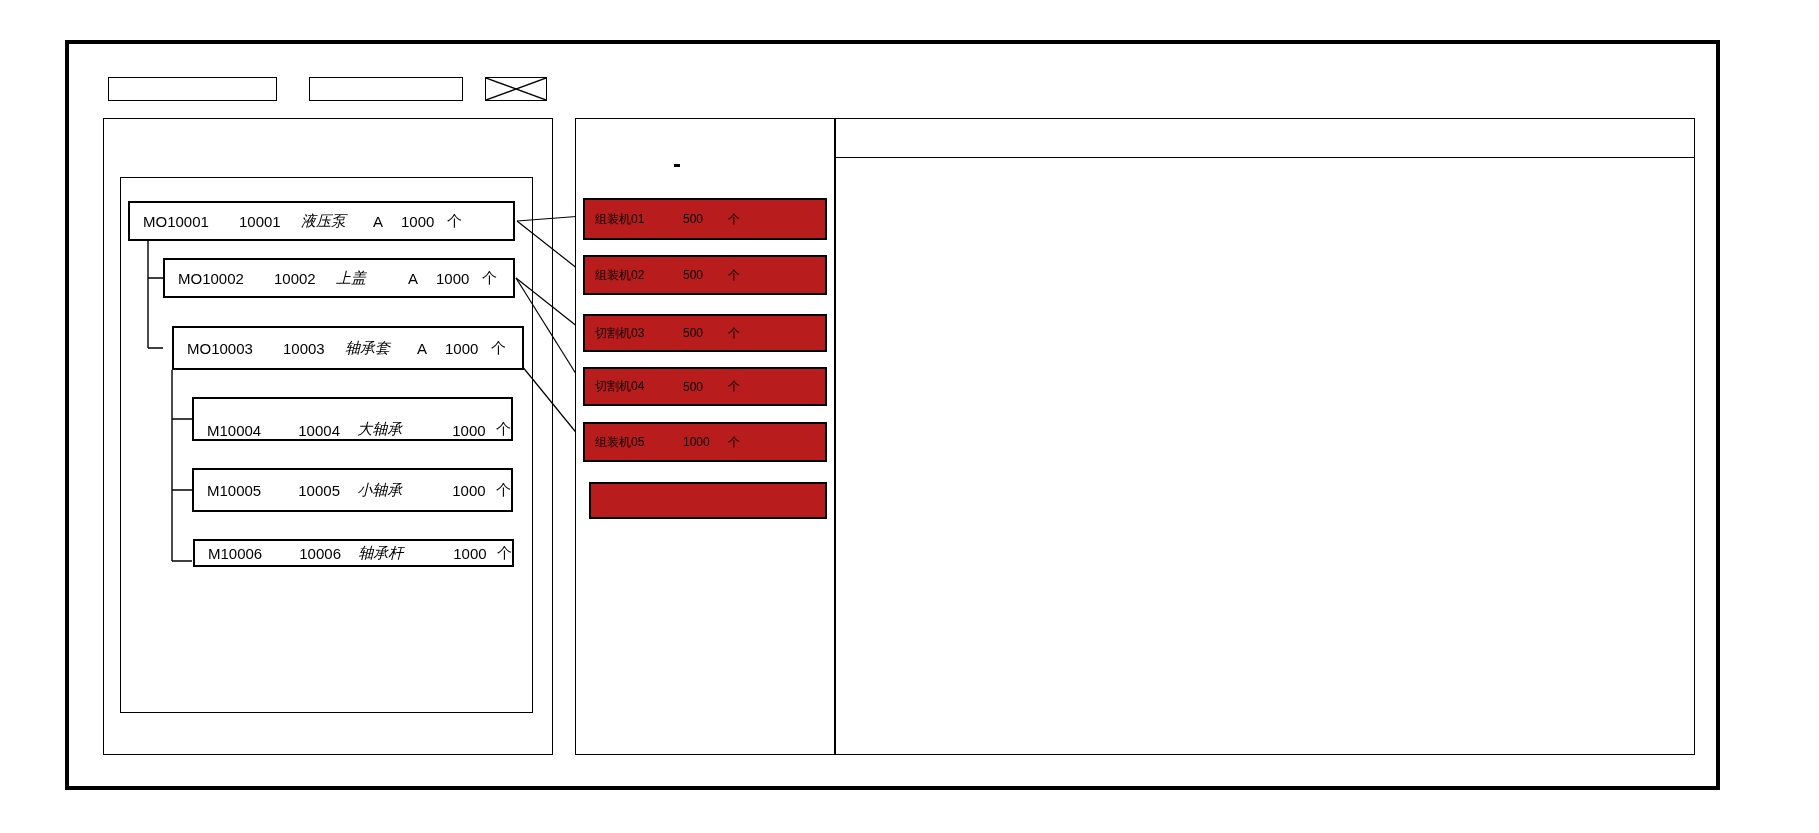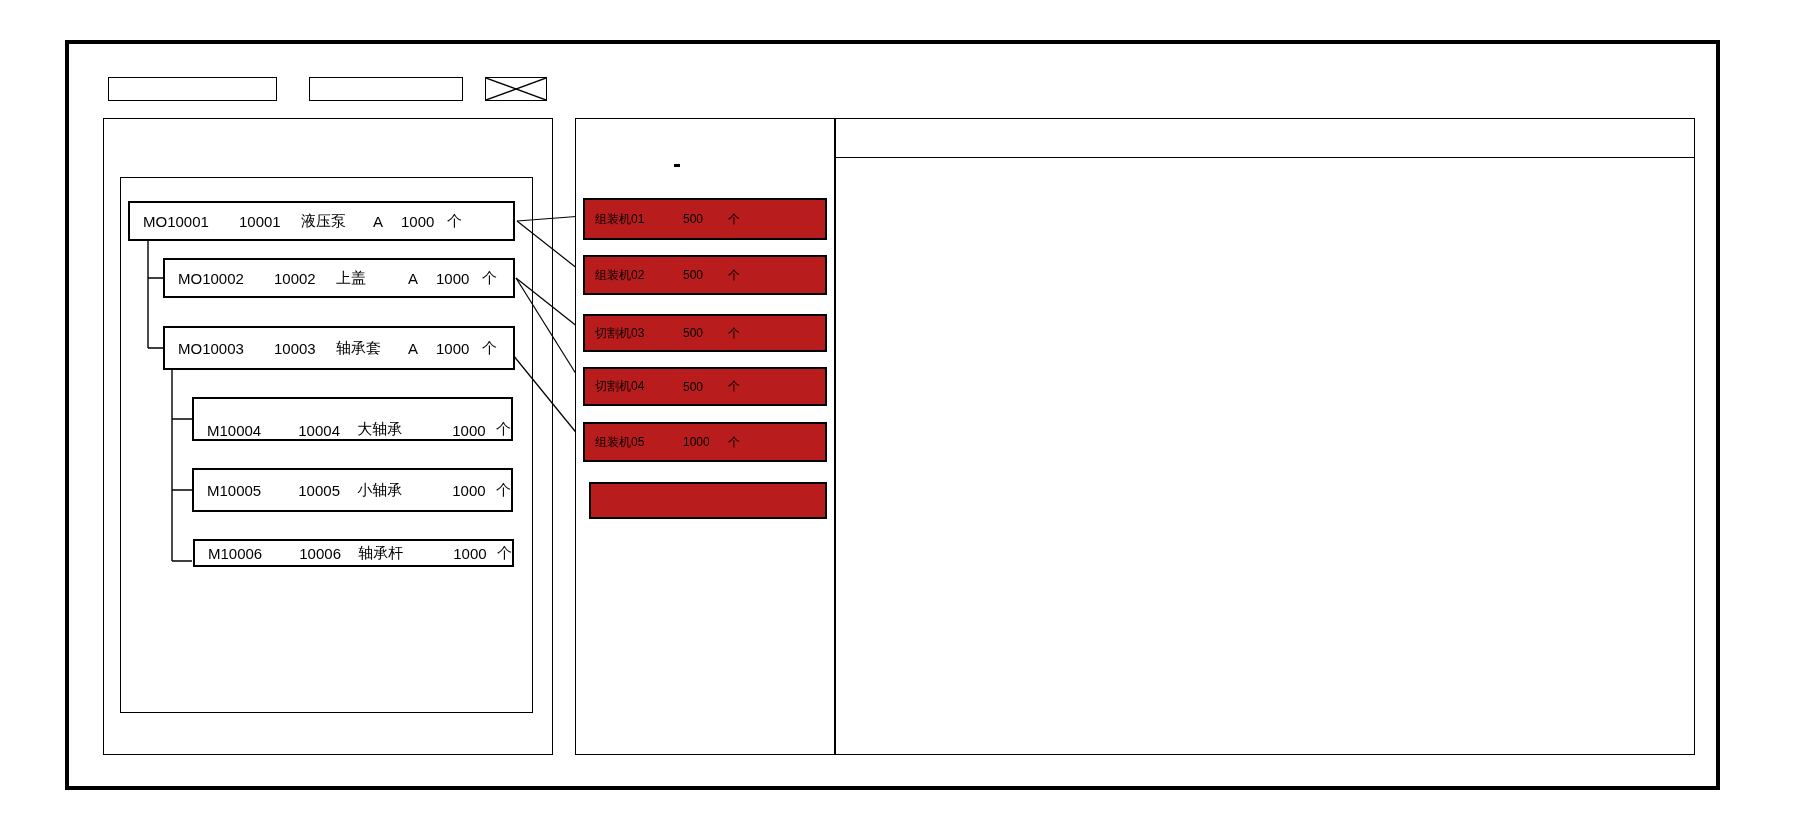--- a/index.html
+++ b/index.html
@@ -26,26 +26,26 @@
   .right-panel  { left: 835px; top: 118px; width: 860px; height: 637px; }
   .right-divider { left: 0; top: 38px; width: 100%; height: 0; border-top: 1.6px solid #000; position: absolute; }
 
   
   .headers { left: 122px; top: 140px; display: flex; column-gap: 18px; font-size: 15.5px; white-space: nowrap; }
   .h-date { margin-left: 10px; }
 
   
   .node { border: 2px solid #000; background: #fff; display: flex; align-items: center;
           padding-left: 13px; font-size: 15px; white-space: nowrap; }
-  .f-order { width: 96px; } .f-code { width: 62px; } .f-name { width: 72px; }
+  .f-order { width: 96px; } .f-code { width: 62px; } .f-name { width: 72px; font-style: italic; }
   .f-cust { width: 28px; } .f-qty { width: 46px; }
 
   .n1 { left: 128px; top: 201px; width: 387px; height: 40px; }
   .n2 { left: 163px; top: 258px; width: 352px; height: 40px; }
-  .n3 { left: 163px; top: 326px; width: 352px; height: 44px; }
+  .n3 { left: 172px; top: 326px; width: 352px; height: 44px; }
   .n4 { left: 192px; top: 397px; width: 321px; height: 44px; align-items: flex-end; }
   .n5 { left: 192px; top: 468px; width: 321px; height: 44px; }
   .n6 { left: 193px; top: 539px; width: 321px; height: 28px; }
 
   
   .machine { border: 2px solid #000; background: #b91c1c; display: flex; align-items: center;
              padding-left: 10px; font-size: 12px; white-space: nowrap; }
   .m-name { width: 88px; } .m-qty { width: 45px; }
   .m1 { left: 583px; top: 198px; width: 244px; height: 42px; }
   .m2 { left: 583px; top: 255px; width: 244px; height: 40px; }

